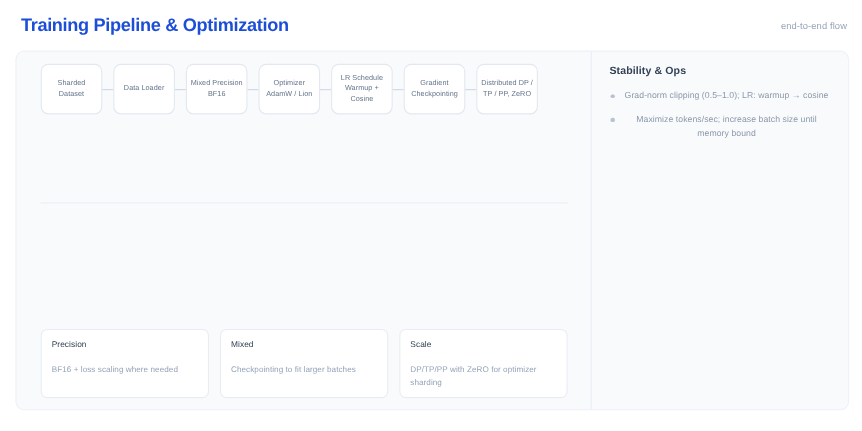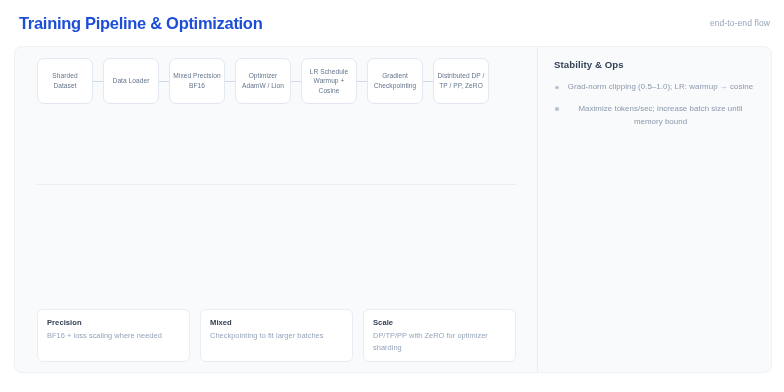--- a/index.html
+++ b/index.html
@@ -120,23 +120,23 @@
   .info-card {
     flex: 1;
     min-height: 48px;
     background: #ffffff;
     border: 1px solid #e9edf3;
     border-radius: 6px;
     padding: 8px 9px;
   }
   .info-card-title {
     font-size: 7.6px;
-    font-weight: bold;
+    font-weight: normal;
     color: #334155;
-    margin-bottom: 3px;
+    margin-bottom: 13px;
     letter-spacing: 0.05px;
   }
   .info-card-desc {
     font-size: 7.4px;
     line-height: 1.55;
     color: #94a3b8;
     letter-spacing: 0.05px;
   }
 
   

